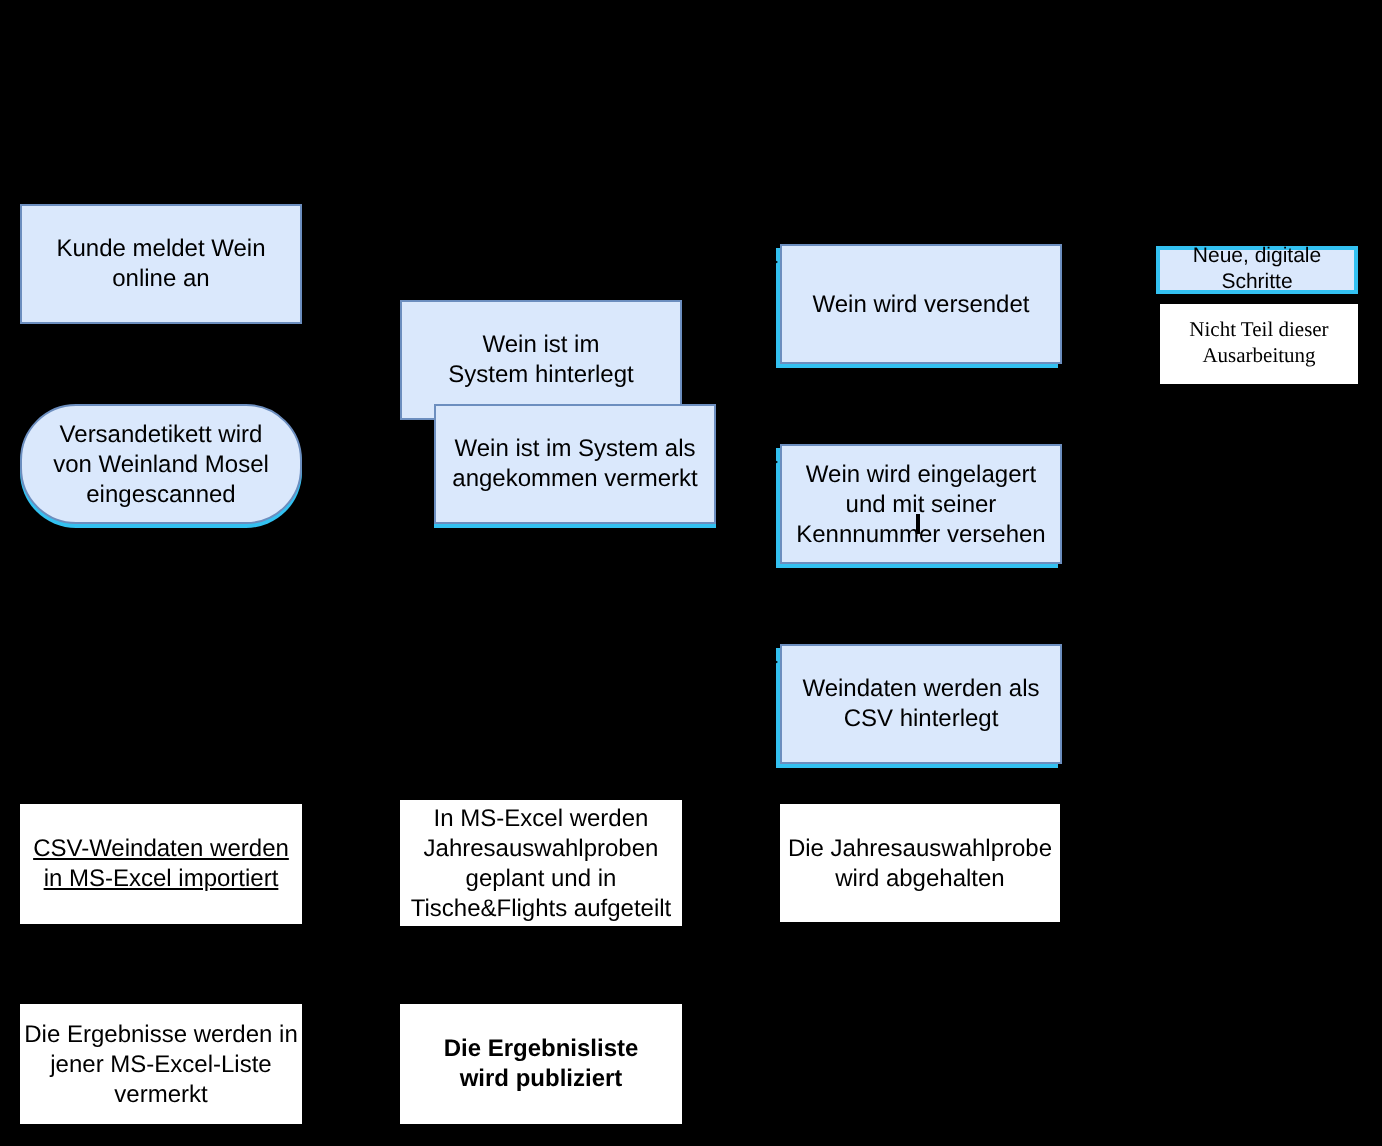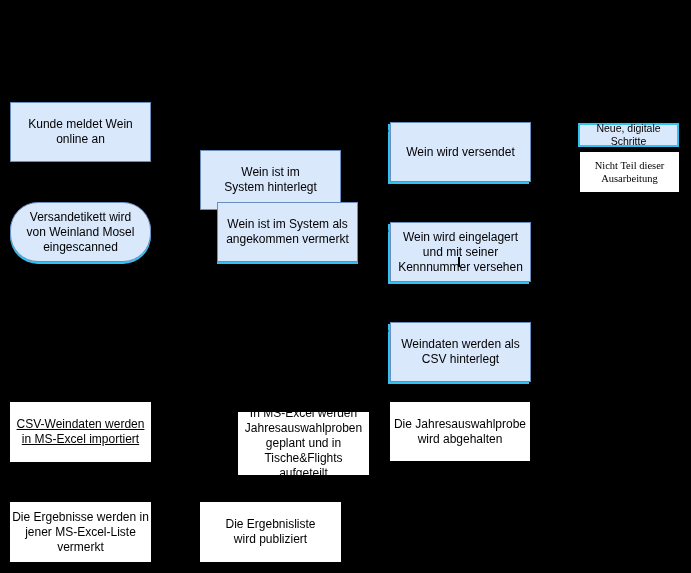--- a/index.html
+++ b/index.html
@@ -78,31 +78,31 @@
 <div class="node blue new" style="left:390px; top:202px; width:141px; height:60px;">Wein wird eingelagert
 und mit seiner
 Kennnummer versehen</div>
 
 <div class="node blue new" style="left:390px; top:302px; width:141px; height:60px;">Weindaten werden als
 CSV hinterlegt</div>
 
 <div class="node white" style="left:10px; top:402px; width:141px; height:60px;text-decoration:underline;">CSV-Weindaten werden
 in MS-Excel importiert</div>
 
-<div class="node white" style="left:200px; top:412px; width:131px; height:63px;margin-left:38px;">In MS-Excel werden
+<div class="node white" style="left:200px; top:400px; width:141px; height:63px;">In MS-Excel werden
 Jahresauswahlproben
 geplant und in
 Tische&amp;Flights aufgeteilt</div>
 
 <div class="node white" style="left:390px; top:402px; width:140px; height:59px;">Die Jahresauswahlprobe
 wird abgehalten</div>
 
 <div class="node white" style="left:10px; top:502px; width:141px; height:60px;">Die Ergebnisse werden in
 jener MS-Excel-Liste
 vermerkt</div>
 
-<div class="node white" style="left:200px; top:502px; width:141px; height:60px;">Die Ergebnisliste
+<div class="node white" style="left:200px; top:502px; width:141px; height:60px;font-weight:bold;">Die Ergebnisliste
 wird publiziert</div>
 
 <div class="arrowhead" style="left:383px; top:127px;"></div>
 <div class="arrowhead" style="left:383px; top:227px;"></div>
 <div class="arrowhead" style="left:383px; top:327px;"></div>
 <div class="arrowtick" style="left:458px; top:257px;"></div>
 
 </body></html>

